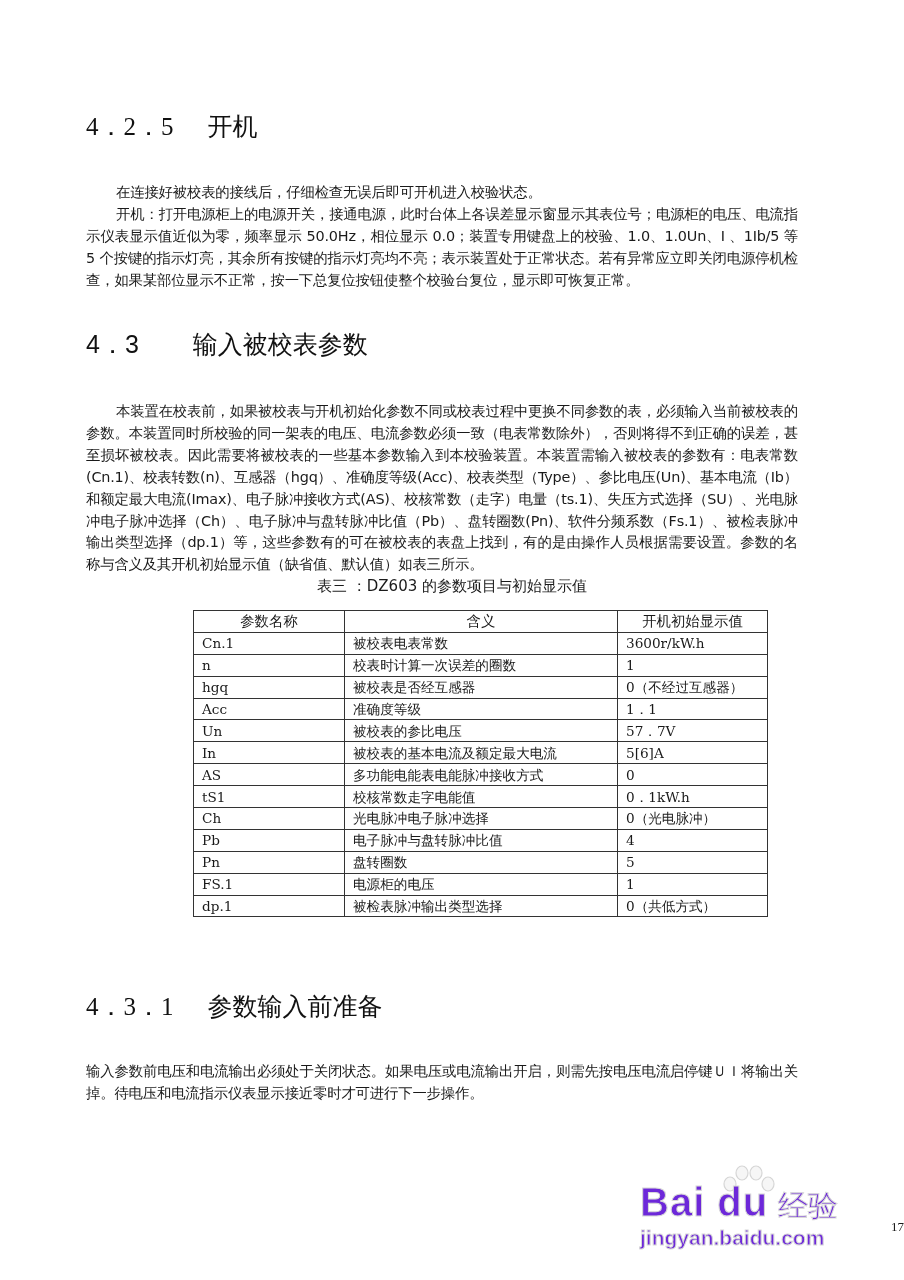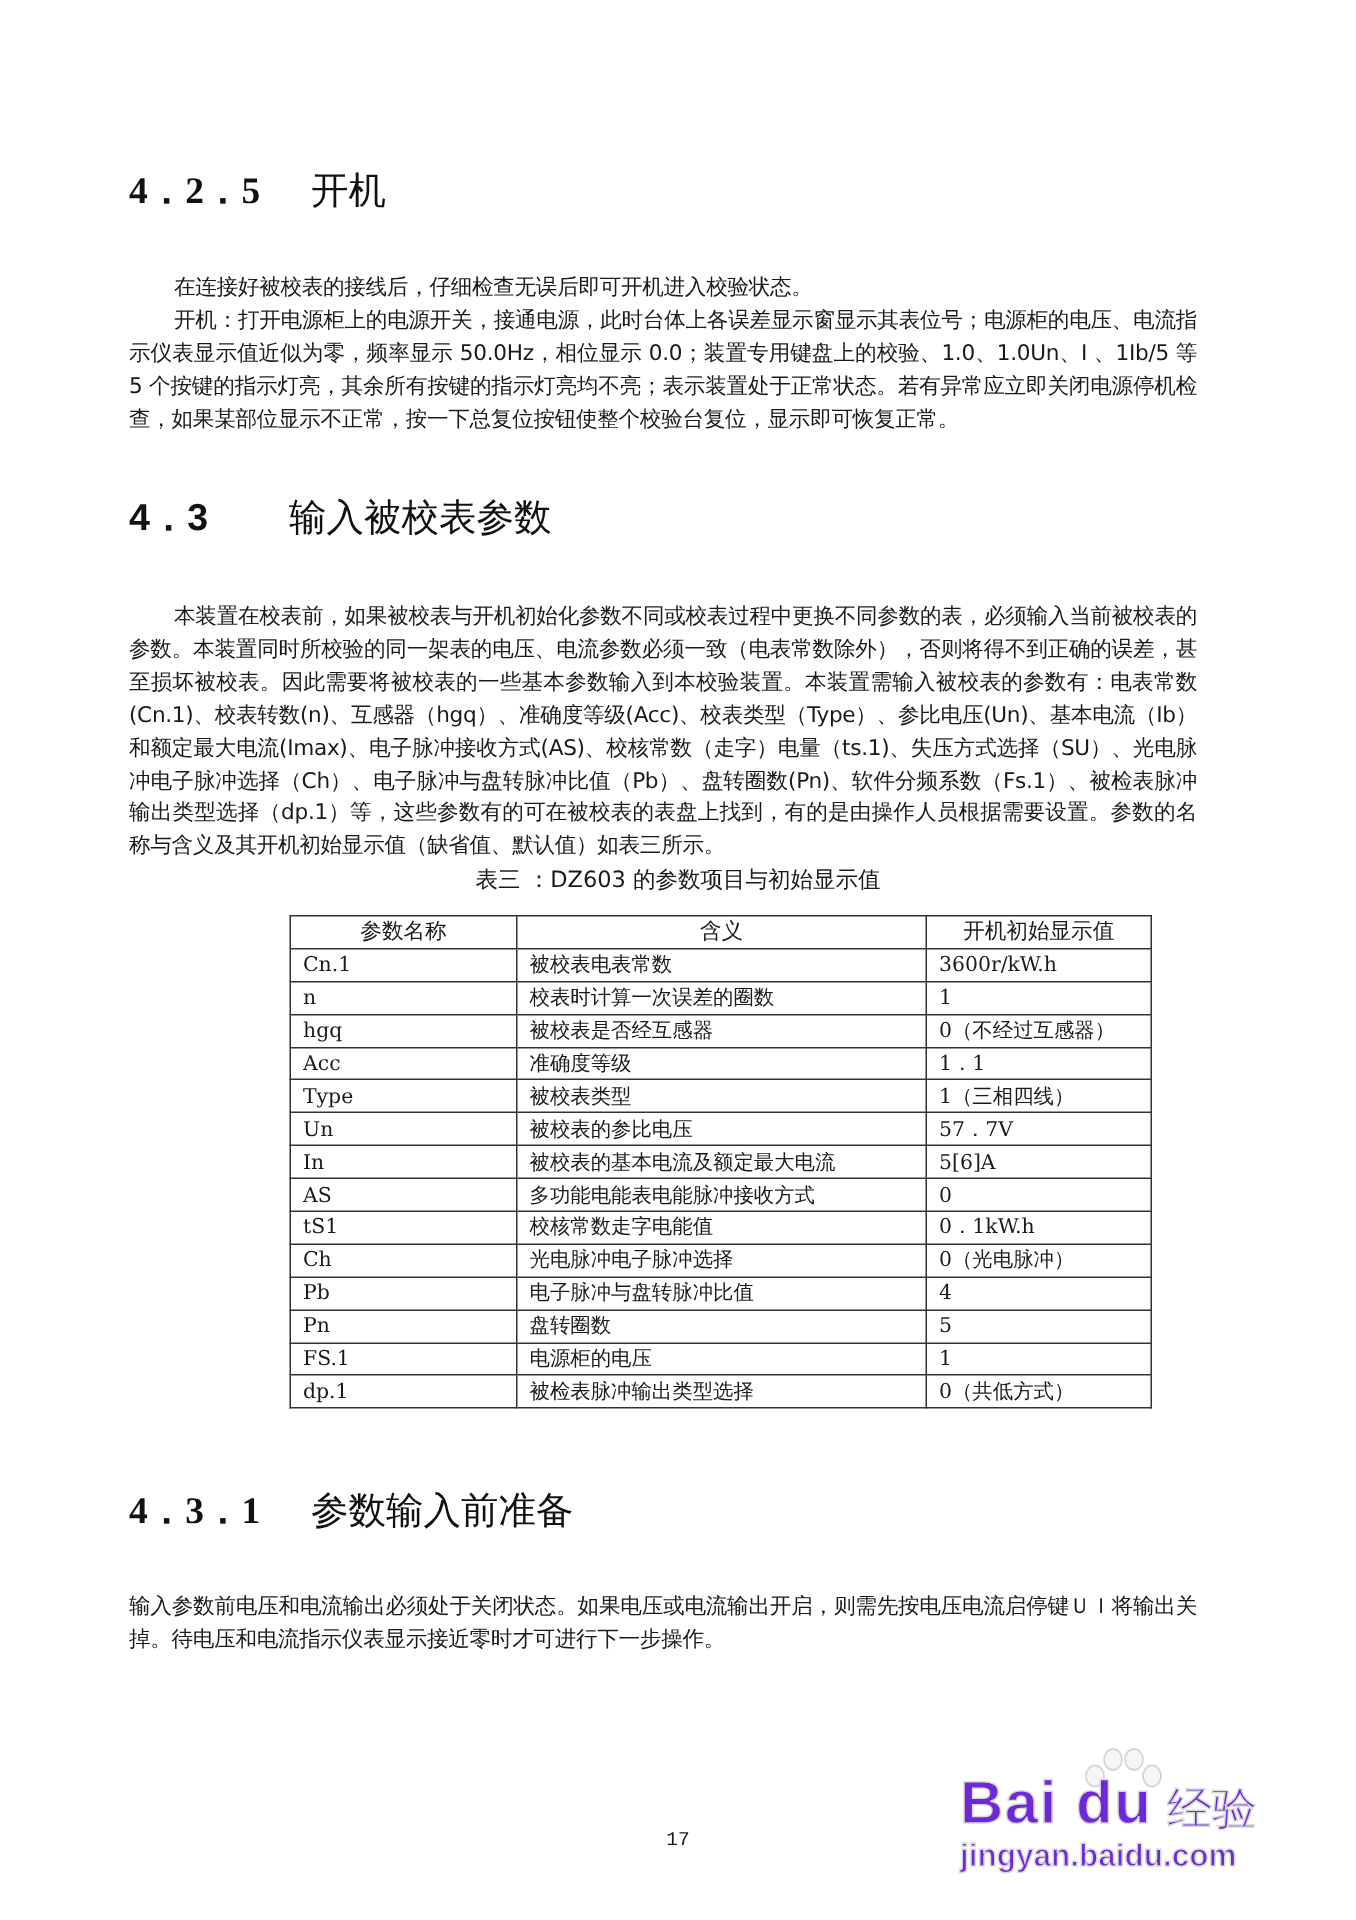--- a/index.html
+++ b/index.html
@@ -5,21 +5,21 @@
   html, body { margin: 0; padding: 0; background: #ffffff; }
   body {
     width: 904px; height: 1280px; position: relative; overflow: hidden;
     font-family: "DejaVu Serif", "Liberation Serif", serif;
     color: #1a1a1a;
   }
   .h {
     position: absolute; left: 86px;
     font-size: 25px; white-space: nowrap; color: #111;
   }
-  .h .num { font-family: "Liberation Serif", serif; font-weight: bold; text-align: right; }
+  .h .num { font-family: "Liberation Serif", serif; font-weight: normal; text-align: right; }
   .h .num.sans { font-family: "Liberation Sans", sans-serif; }
   .h .ttl { font-family: "DejaVu Sans", sans-serif; font-weight: normal; }
   .para {
     position: absolute; left: 86px; width: 712px;
     font-size: 14.4px; line-height: 21.9px; text-align: justify;
     font-family: "DejaVu Sans", sans-serif; letter-spacing: -0.2px;
   }
   .para p { margin: 0; }
   .indent { text-indent: 30px; }
   .caption {
@@ -34,22 +34,22 @@
   }
   table.params td, table.params th {
     border: 1.2px solid #333; height: 20.9px; padding: 0 8px;
     font-weight: normal; line-height: 20px; white-space: nowrap;
   }
   table.params th { text-align: center; font-size: 14.4px; }
   table.params td.c1 { text-align: left; width: 134px; font-family: "DejaVu Serif", serif; }
   table.params td.c2 { width: 256px; }
   table.params td.c3 { font-family: "DejaVu Serif", serif; }
   .pagenum {
-    position: absolute; left: 0; width: 904px; top: 1219px; text-align: center;
-    font-size: 13px; font-family: Liberation Mono, monospace;
+    position: absolute; left: 0; width: 904px; top: 1219px; text-align: right;
+    font-size: 13px; font-family: Liberation Serif, serif;
   }
   .watermark {
     position: absolute; left: 640px; top: 1168px; width: 200px; height: 85px;
     color: #6d28d9; font-family: "Liberation Sans", sans-serif;
     -webkit-text-stroke: 1px #d8d8d8;
   }
   .watermark .brand { position: absolute; left: 0; top: 12px; font-size: 40px; font-weight: bold; letter-spacing: 1px; }
   .watermark .cn { position: absolute; left: 138px; top: 18px; font-size: 30px; font-family: "DejaVu Sans", sans-serif; }
   .watermark .url { position: absolute; left: 0; top: 58px; font-size: 21px; font-weight: bold; }
   .watermark .paw { position: absolute; left: 80px; top: -4px; width: 58px; height: 36px; }
@@ -101,25 +101,20 @@
       </tr>
     <tr>
         <td class="c1">hgq</td>
         <td class="c2">被校表是否经互感器</td>
         <td class="c3">0（不经过互感器）</td>
       </tr>
     <tr>
         <td class="c1">Acc</td>
         <td class="c2">准确度等级</td>
         <td class="c3">1．1</td>
-      </tr>
-    <tr>
-        <td class="c1">Type</td>
-        <td class="c2">被校表类型</td>
-        <td class="c3">1（三相四线）</td>
       </tr>
     <tr>
         <td class="c1">Un</td>
         <td class="c2">被校表的参比电压</td>
         <td class="c3">57．7V</td>
       </tr>
     <tr>
         <td class="c1">In</td>
         <td class="c2">被校表的基本电流及额定最大电流</td>
         <td class="c3">5[6]A</td>

